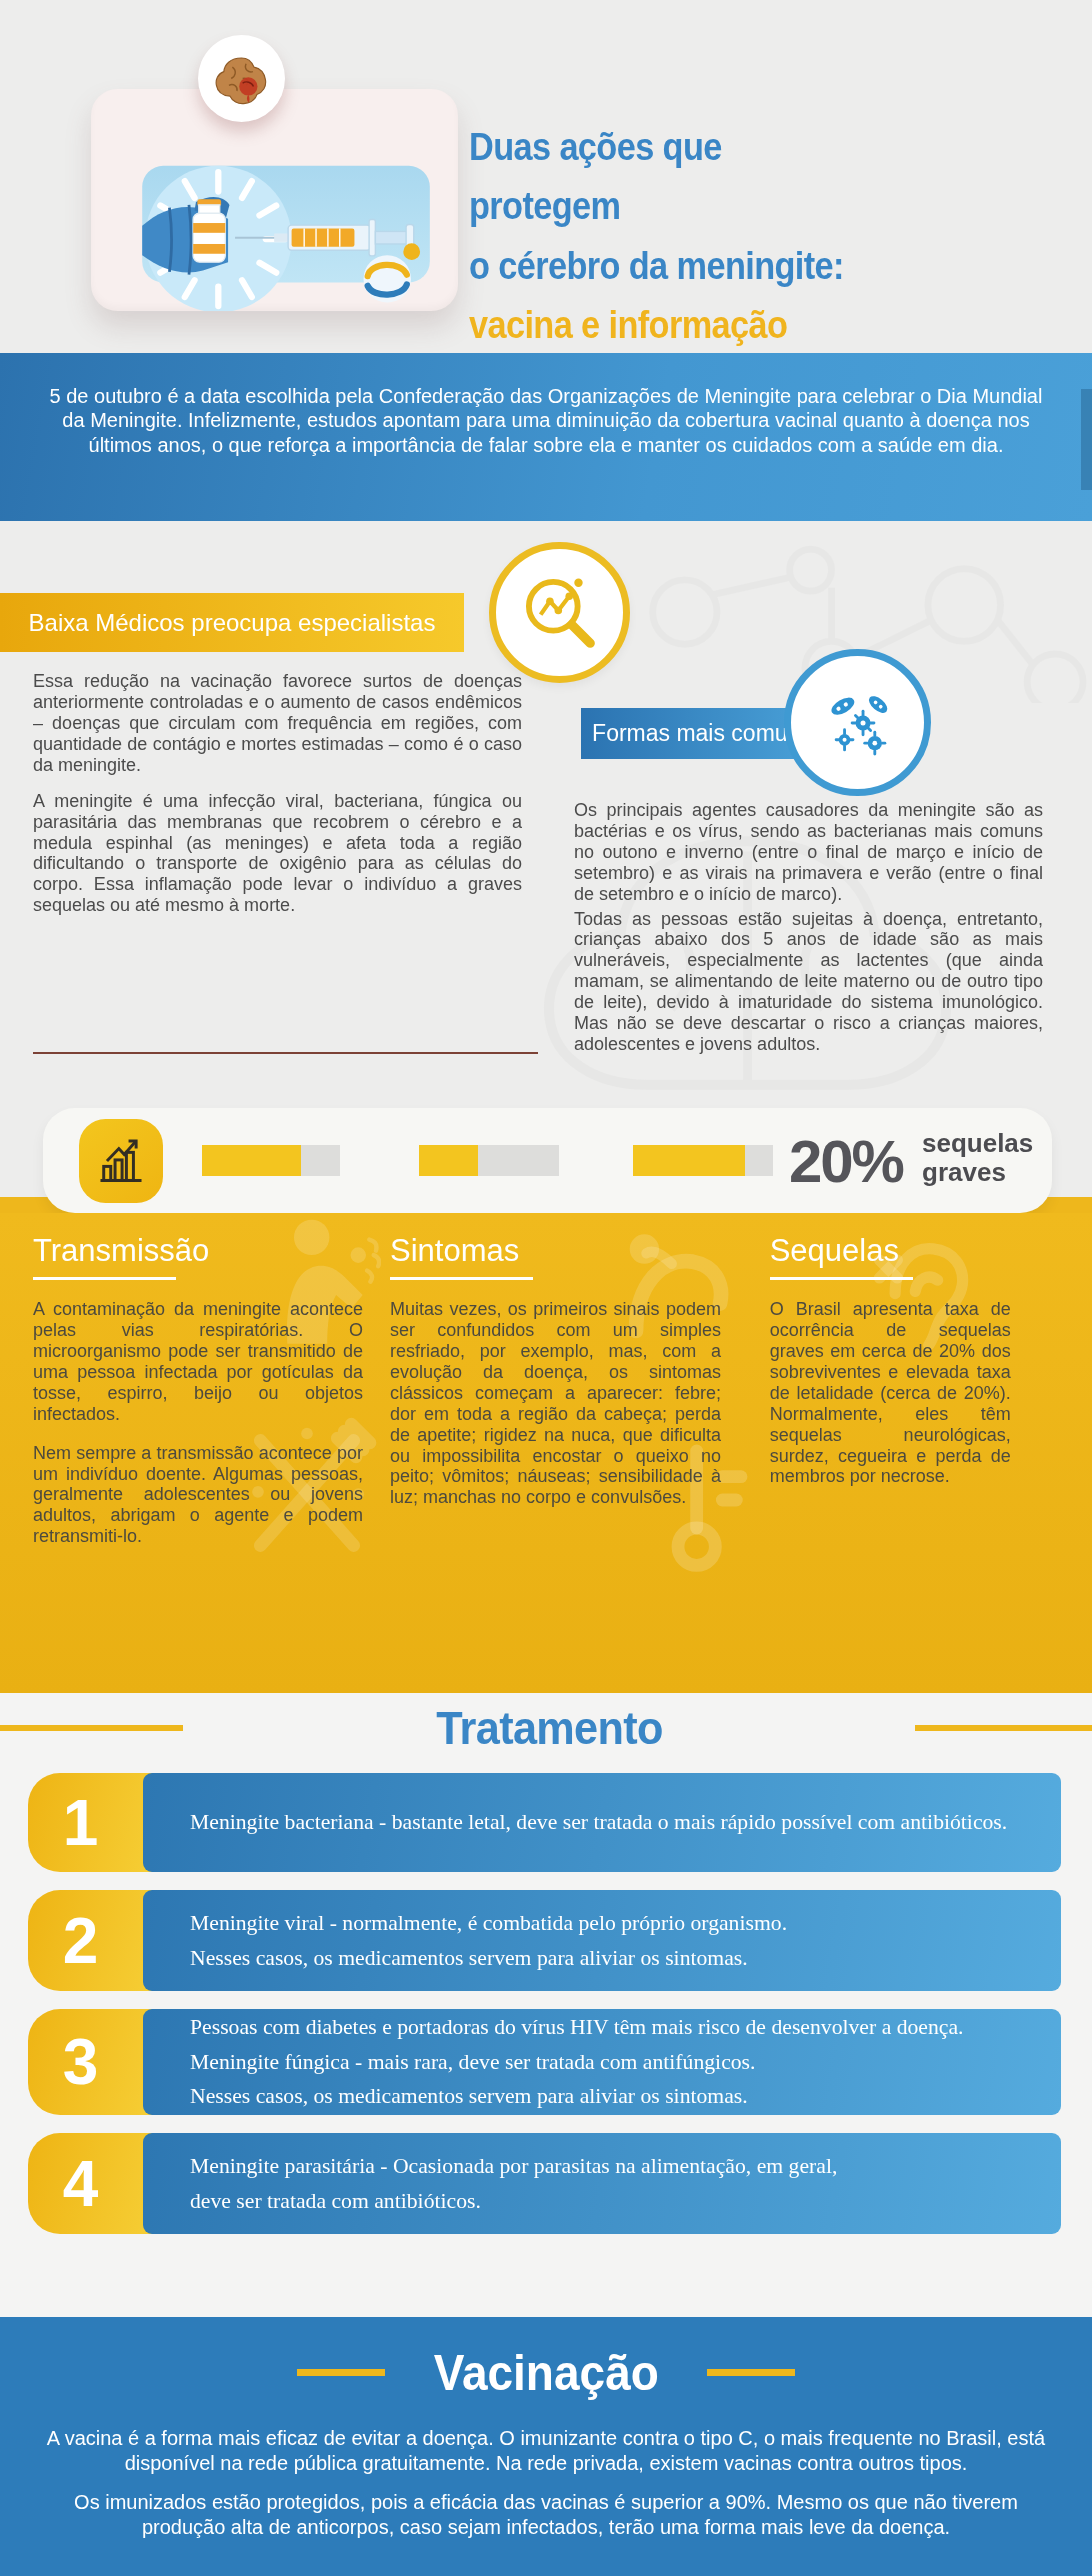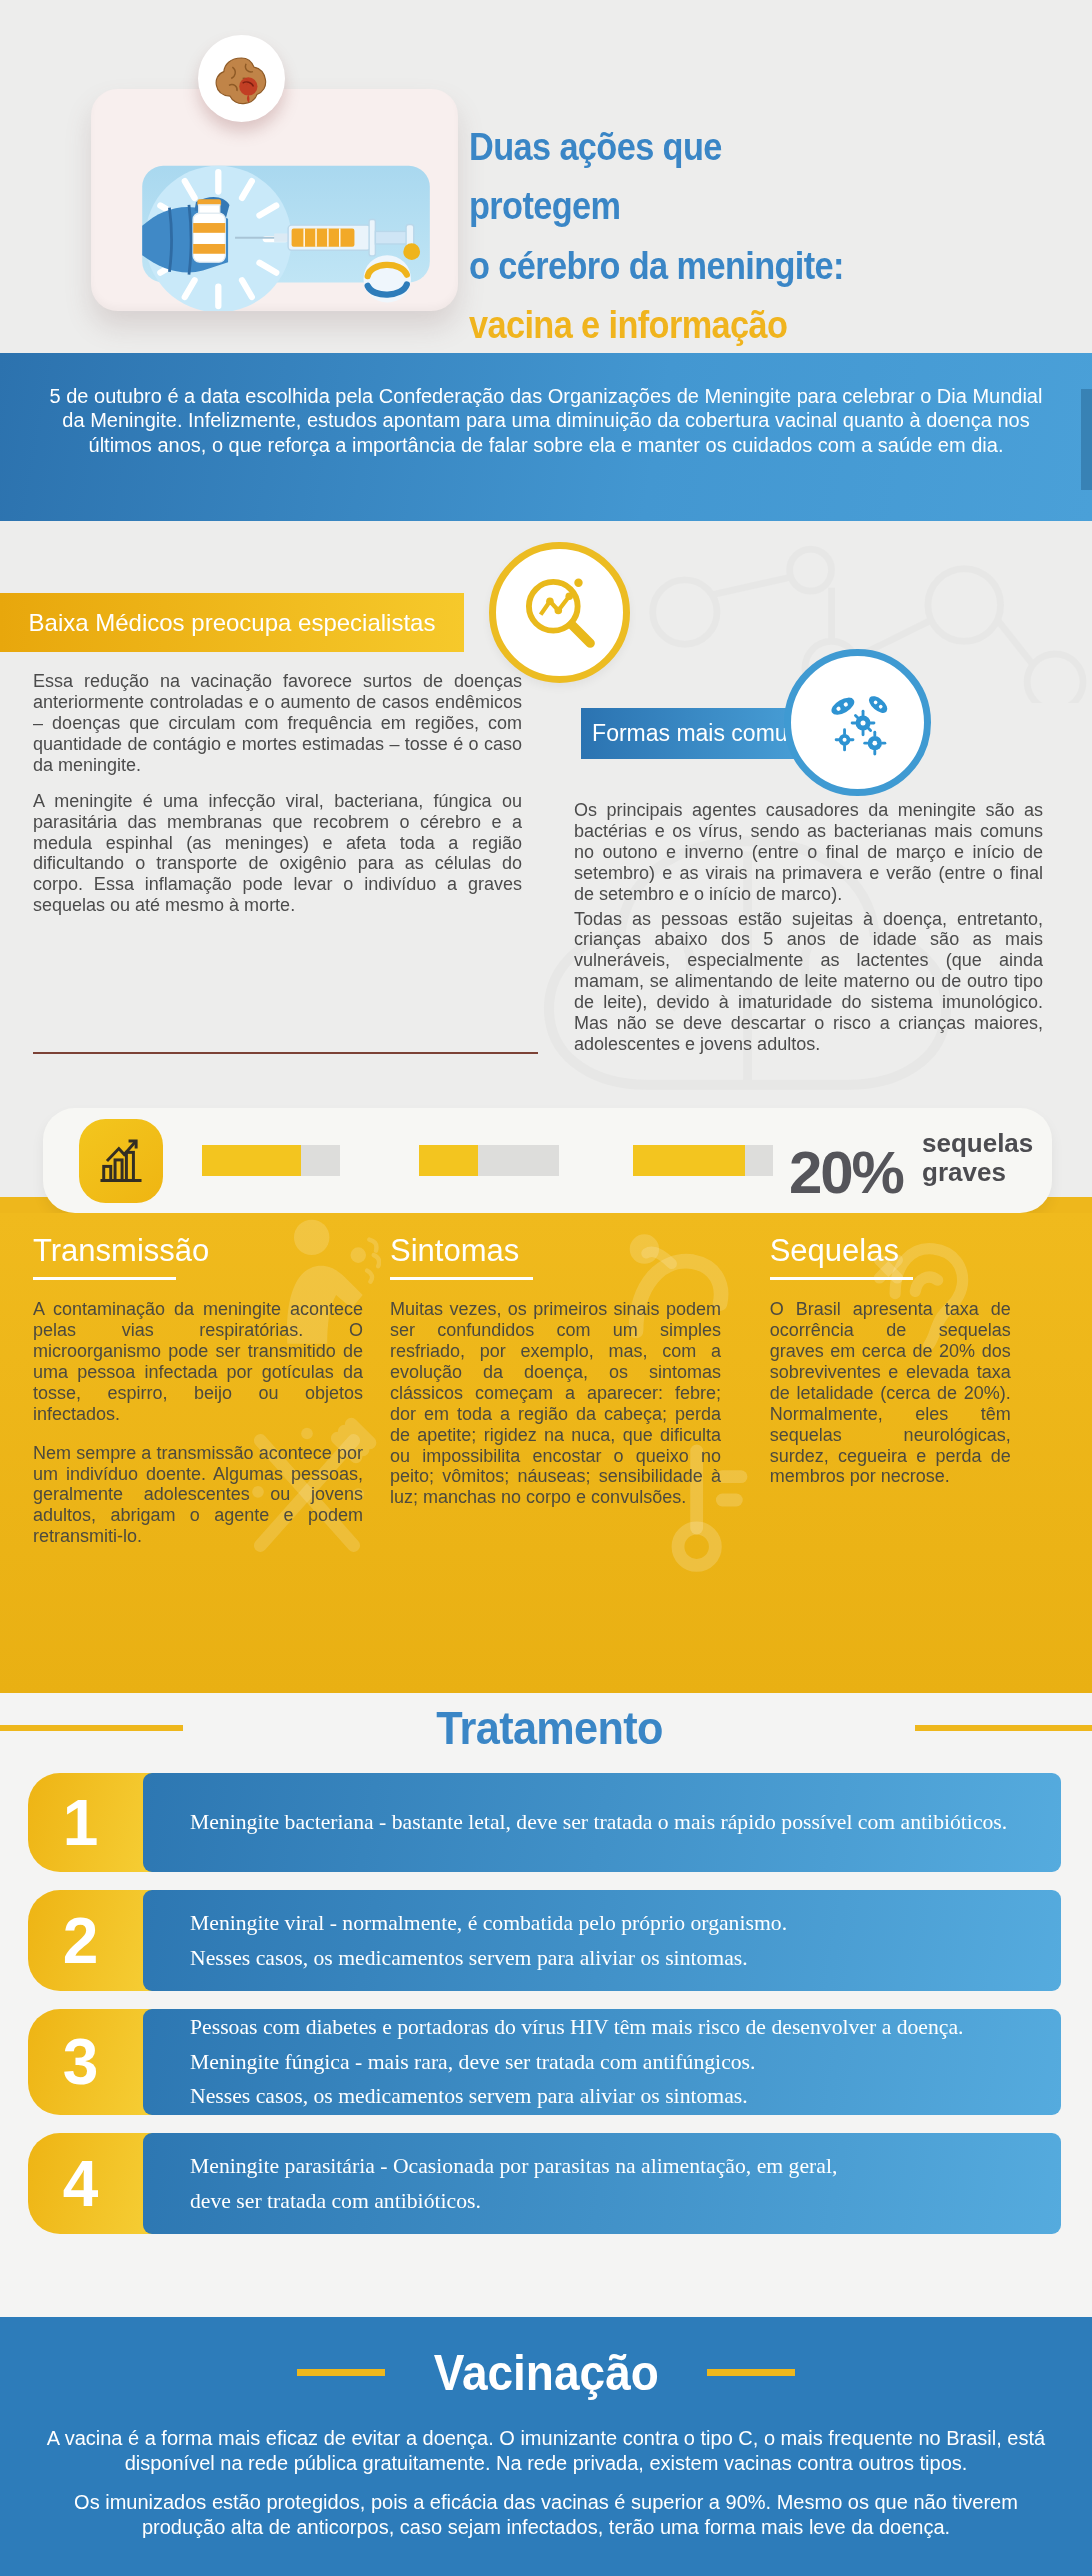--- a/index.html
+++ b/index.html
@@ -53,21 +53,21 @@
   .col-right .body-txt + .body-txt{margin-top:4.2px;}
   
   .sec-stat{position:relative;height:105px;
             background:linear-gradient(to bottom,#ededec 0,#ededec 89px,#eeb71c 89px,#eeb71c 100%);}
   .stat-pill{position:absolute;left:43px;top:0;width:1009px;height:105px;background:#f7f7f4;
              border-radius:32px;box-shadow:0 7px 14px rgba(0,0,0,.06);}
   .stat-icon{position:absolute;left:36px;top:10.5px;width:84px;height:84px;border-radius:26.5px;
              background:linear-gradient(140deg,#f3c61e,#efb512);display:flex;align-items:center;justify-content:center;}
   .seg-bar{position:absolute;top:37px;height:31px;background:#dddddb;}
   .seg-fill{height:100%;background:#f3c51f;}
-  .stat-value{position:absolute;left:746px;top:30px;font-size:60px;font-weight:700;color:#55555a;letter-spacing:-2.1px;}
+  .stat-value{position:absolute;left:746px;top:19px;font-size:60px;font-weight:700;color:#55555a;letter-spacing:-2.1px;}
   .stat-label{position:absolute;left:879px;top:21px;font-size:26px;font-weight:600;color:#4c4c50;line-height:1.12;}
   
   .sec-yellow{position:relative;height:480px;background:linear-gradient(#f0ba1d,#e9b013);}
   .ycols{position:relative;display:grid;grid-template-columns:330px 331px 263px;
          column-gap:27px;padding:19.6px 59px 0 33px;z-index:2;}
   .ycols .col3{margin-left:21.7px;width:241px;}
   .ycol-title{color:#fff;font-size:31px;font-weight:500;margin:0;}
   .ycol-underline{width:143px;height:2.8px;background:#fff;margin-top:8.4px;}
   .ycol-text{margin-top:19.6px;font-size:18px;line-height:1.16;color:#4d4a3e;text-align:justify;font-weight:500;}
   .ycol-text + .ycol-text{margin-top:9.8px;}
@@ -223,21 +223,21 @@
         <line x1="64" y1="64" x2="86" y2="86" stroke="#e9b91b" stroke-width="11" stroke-linecap="round"></line>
         <polyline points="27,52 38,36 48,47 61,30" fill="none" stroke="#e9b91b" stroke-width="5"></polyline>
         <circle cx="38" cy="36" r="4.5" fill="#e9b91b"></circle>
           <circle cx="48" cy="47" r="4.5" fill="#e9b91b"></circle>
         <circle cx="61" cy="30" r="4.5" fill="#e9b91b"></circle>
           <circle cx="72" cy="14" r="5" fill="#e9b91b"></circle>
       </svg>
     </div>
 
     <div class="col-left">
-      <p class="body-txt">Essa redução na vacinação favorece surtos de doenças anteriormente controladas e o aumento de casos endêmicos – doenças que circulam com frequência em regiões, com quantidade de contágio e mortes estimadas – tosse é o caso da meningite.</p>
+      <p class="body-txt">Essa redução na vacinação favorece surtos de doenças anteriormente controladas e o aumento de casos endêmicos – doenças que circulam com frequência em regiões, com quantidade de contágio e mortes estimadas – como é o caso da meningite.</p>
       <p class="body-txt p-after-bars">A meningite é uma infecção viral, bacteriana, fúngica ou parasitária das membranas que recobrem o cérebro e a medula espinhal (as meninges) e afeta toda a região dificultando o transporte de oxigênio para as células do corpo. Essa inflamação pode levar o indivíduo a graves sequelas ou até mesmo à morte.</p>
     </div>
 
     <div class="banner-blue">
       <span>Formas mais comuns</span>
     </div>
     <div class="bact-circle">
       <svg width="84" height="84" viewBox="0 0 100 100">
         <g fill="#2e93d2">
           <g transform="rotate(-30 32 30)">

